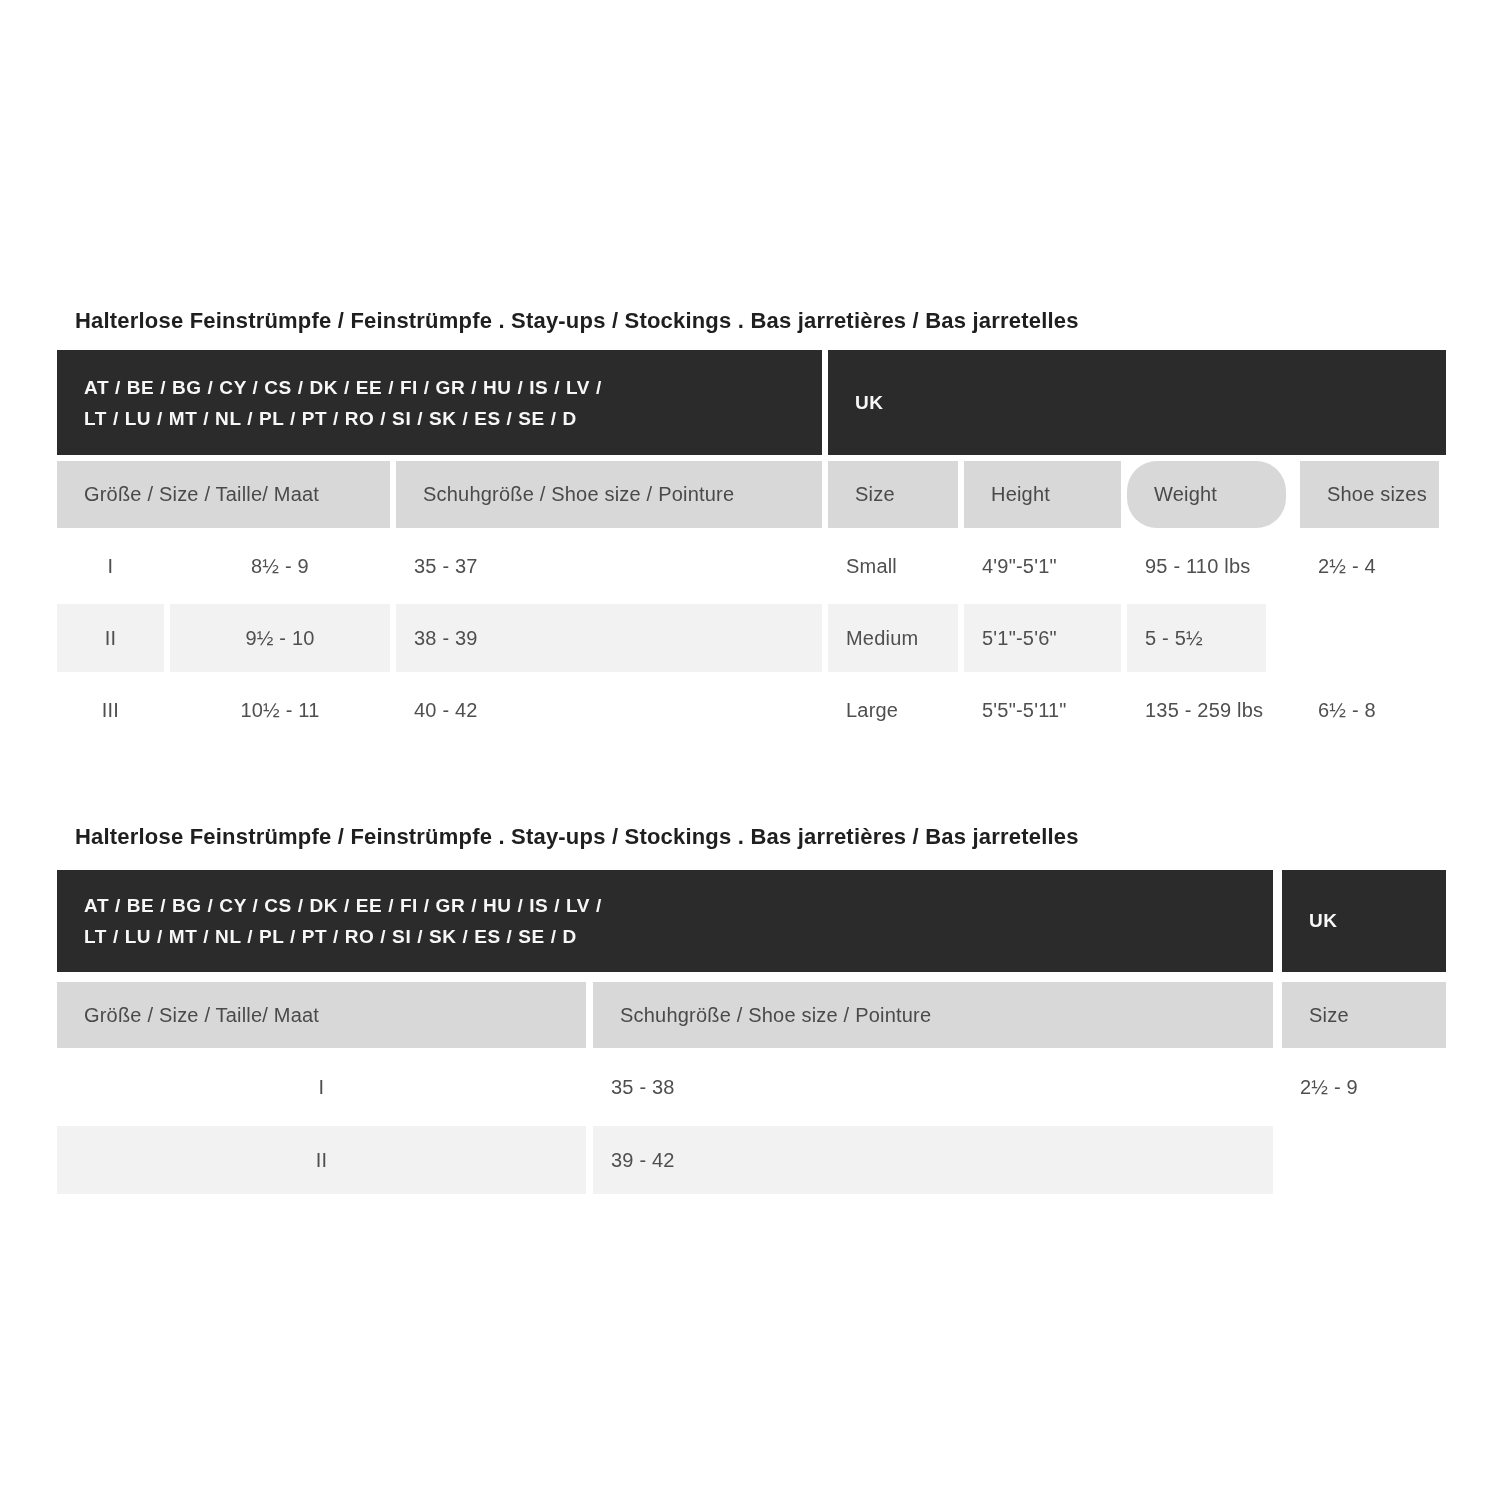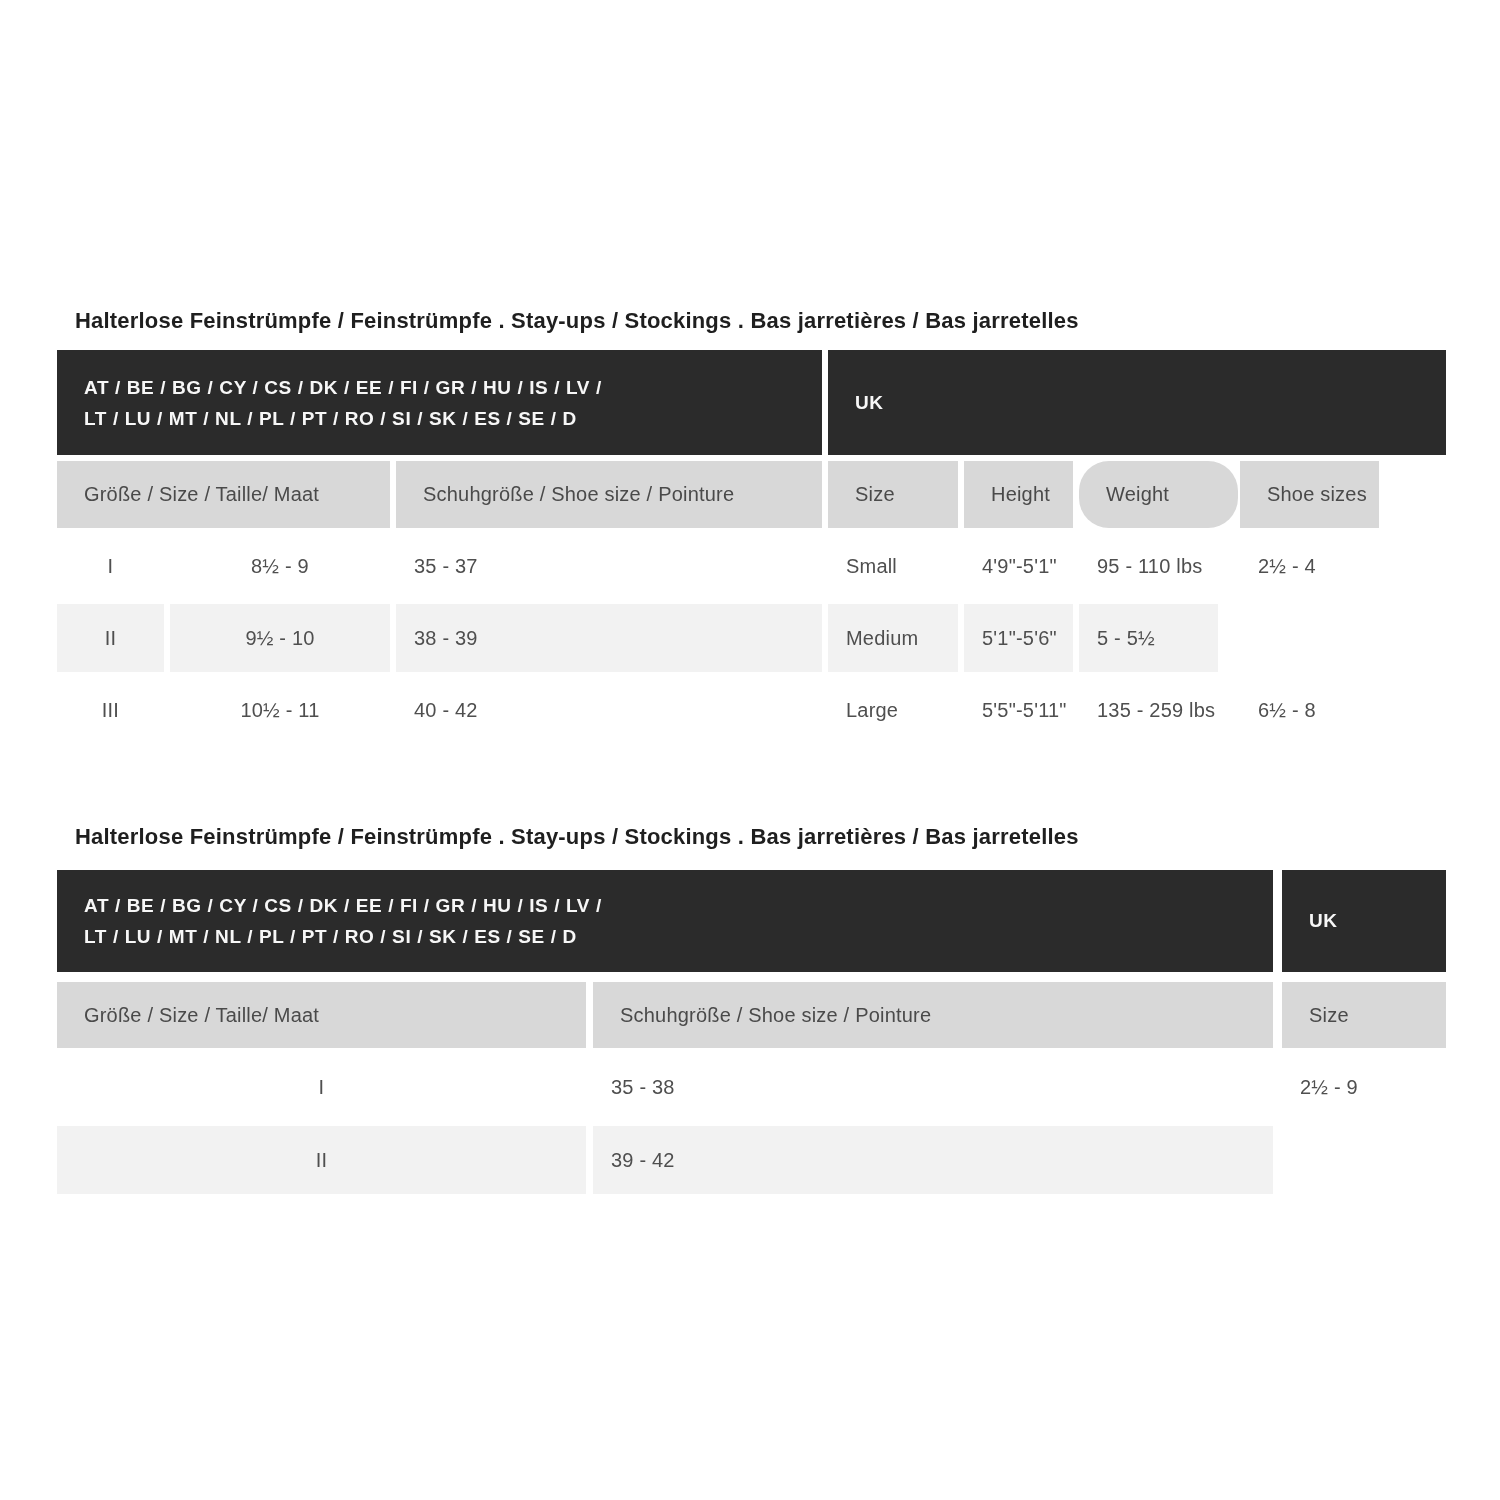--- a/index.html
+++ b/index.html
@@ -80,22 +80,22 @@
   .row-alt .cell { background: var(--alt-bg, #f2f2f2); }
 
   
   .w-eu1 { width: 765px; margin-right: 6px; }
   .w-uk1 { width: 618px; }
   .w-ab  { width: 333px; margin-right: 6px; }
   .w-a   { width: 107px; margin-right: 6px; }
   .w-b   { width: 220px; margin-right: 6px; }
   .w-c   { width: 426px; margin-right: 6px; }
   .w-d   { width: 130px; margin-right: 6px; }
-  .w-e   { width: 109px; margin-right: 6px; }
-  .w-f   { width: 159px; margin-right: 2px; border-radius: 30px; }
+  .w-e   { width: 157px; margin-right: 6px; }
+  .w-f   { width: 159px; margin-right: 14px; border-radius: 30px; }
   .w-g   { width: 139px; }
 
   
   .w2-eu { width: 1216px; margin-right: 9px; }
   .w2-a  { width: 529px;  margin-right: 7px; }
   .w2-b  { width: 680px;  margin-right: 9px; }
   .w2-c  { width: 164px; }
 </style>
 </head>
 <body>

